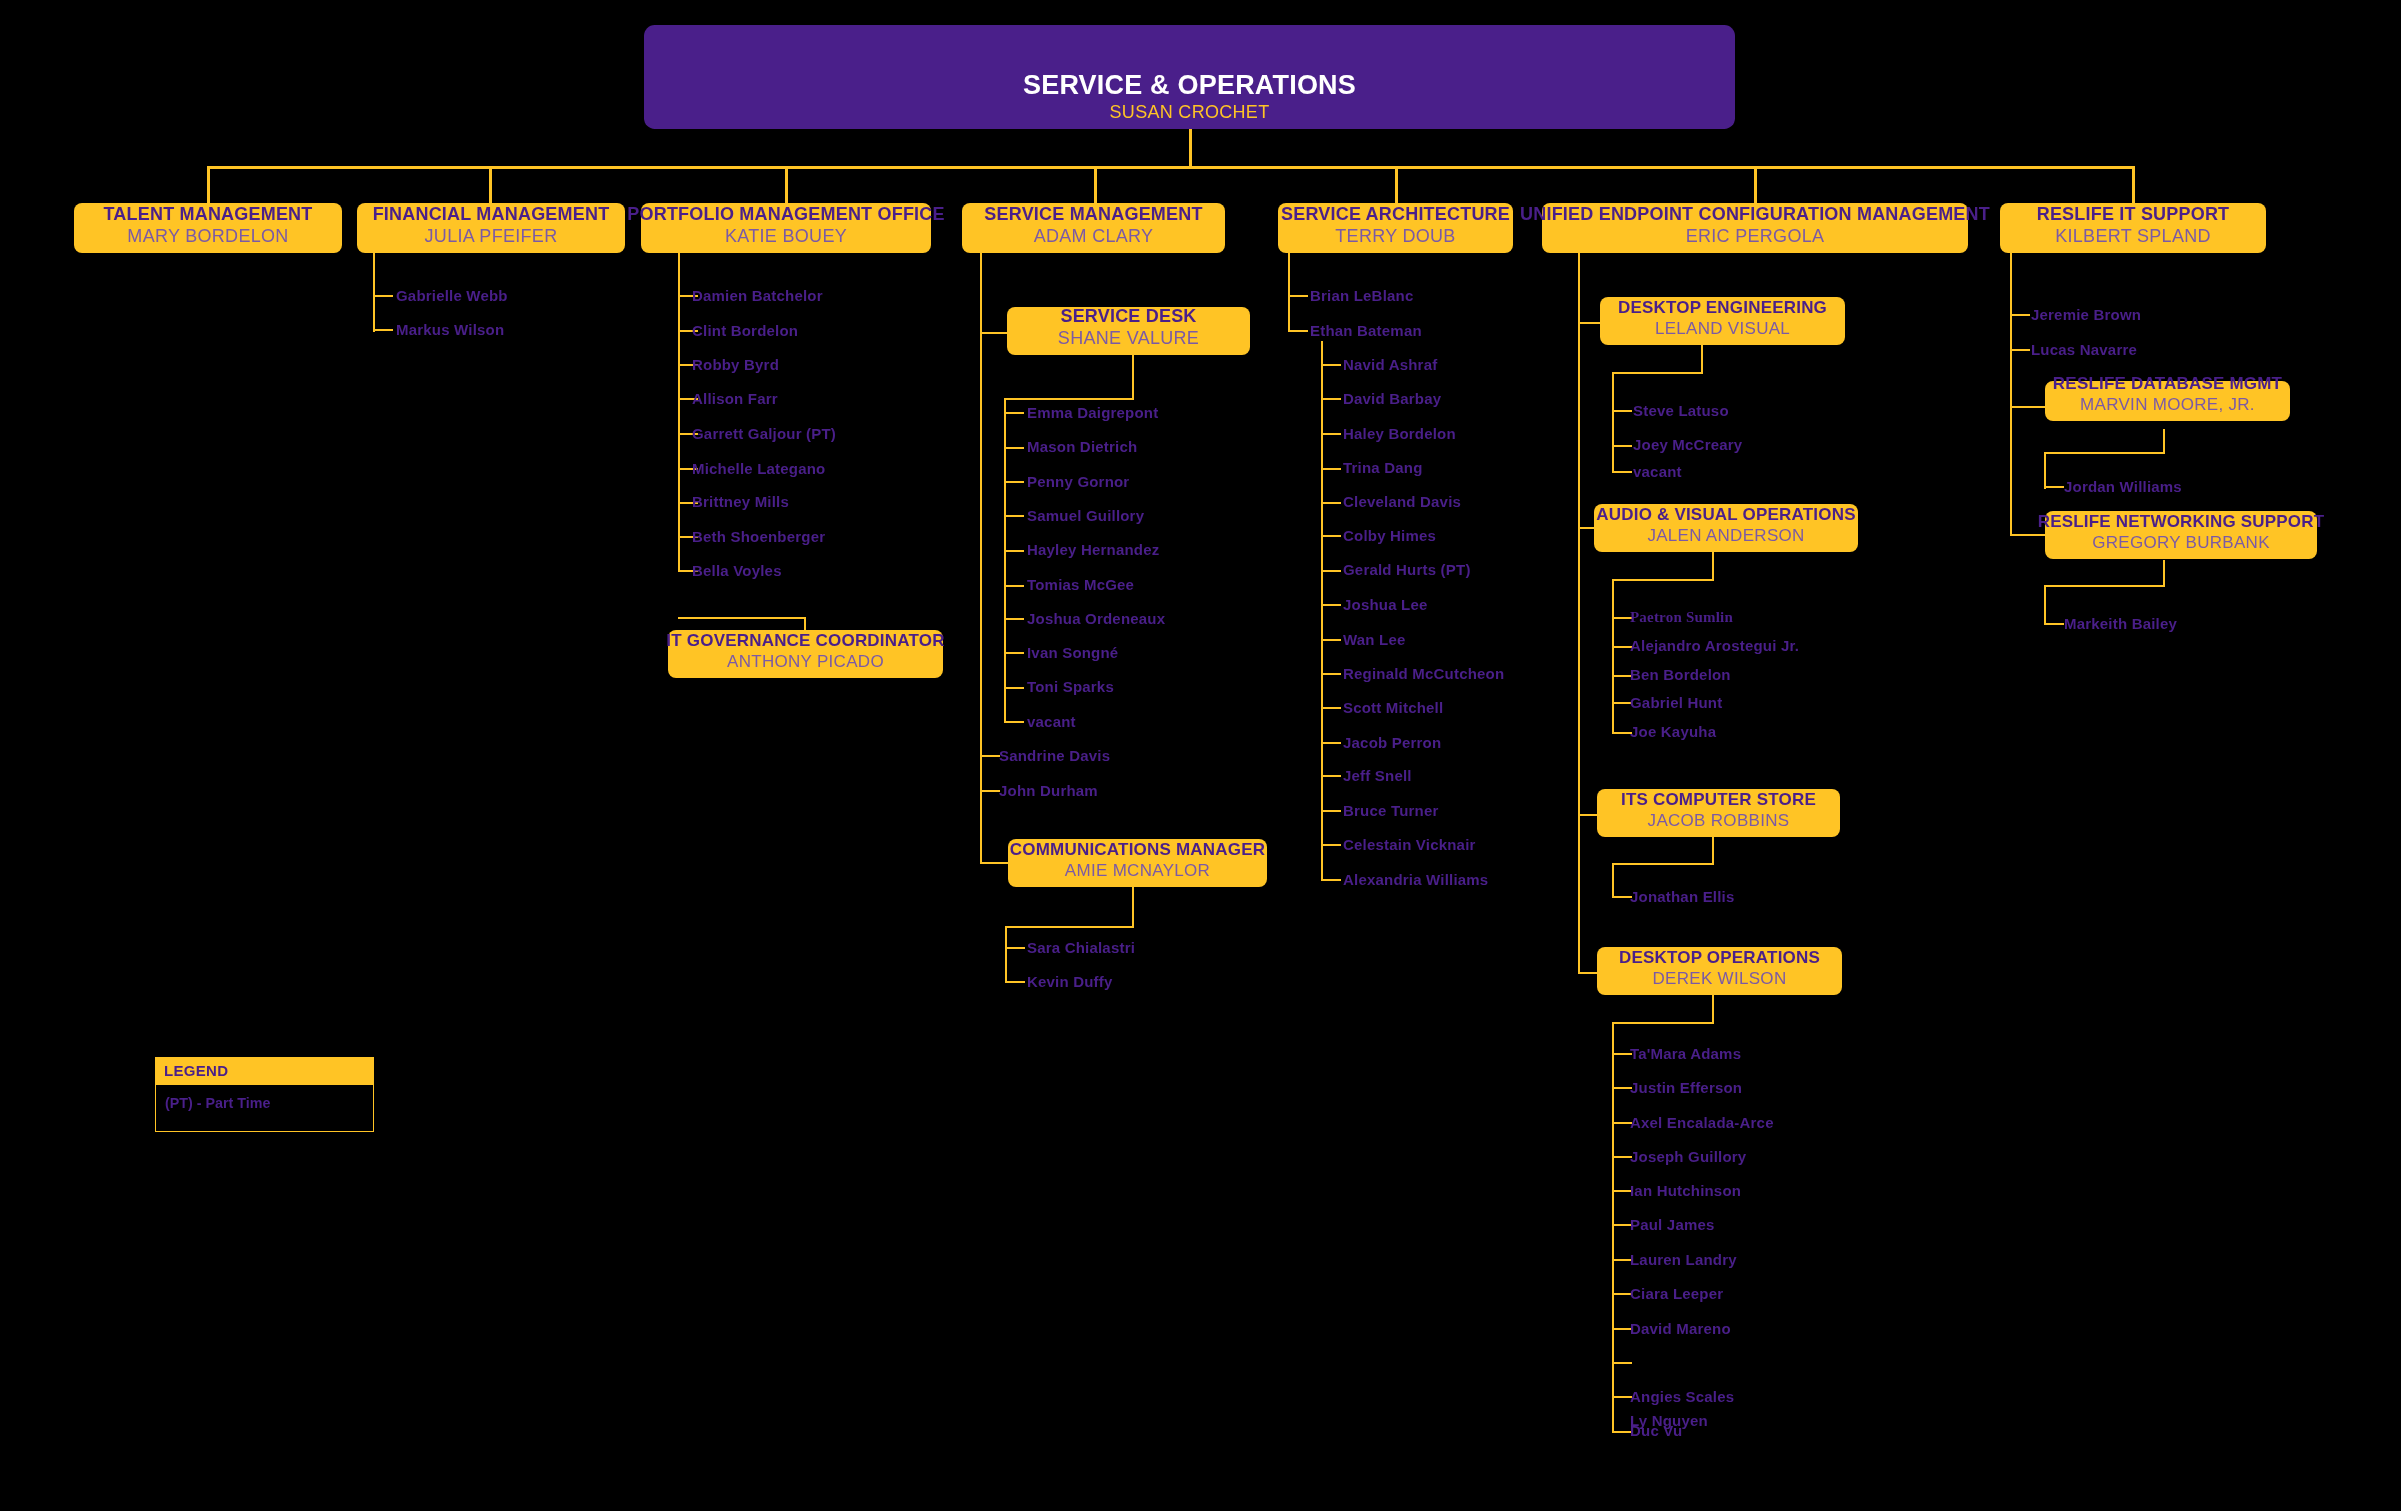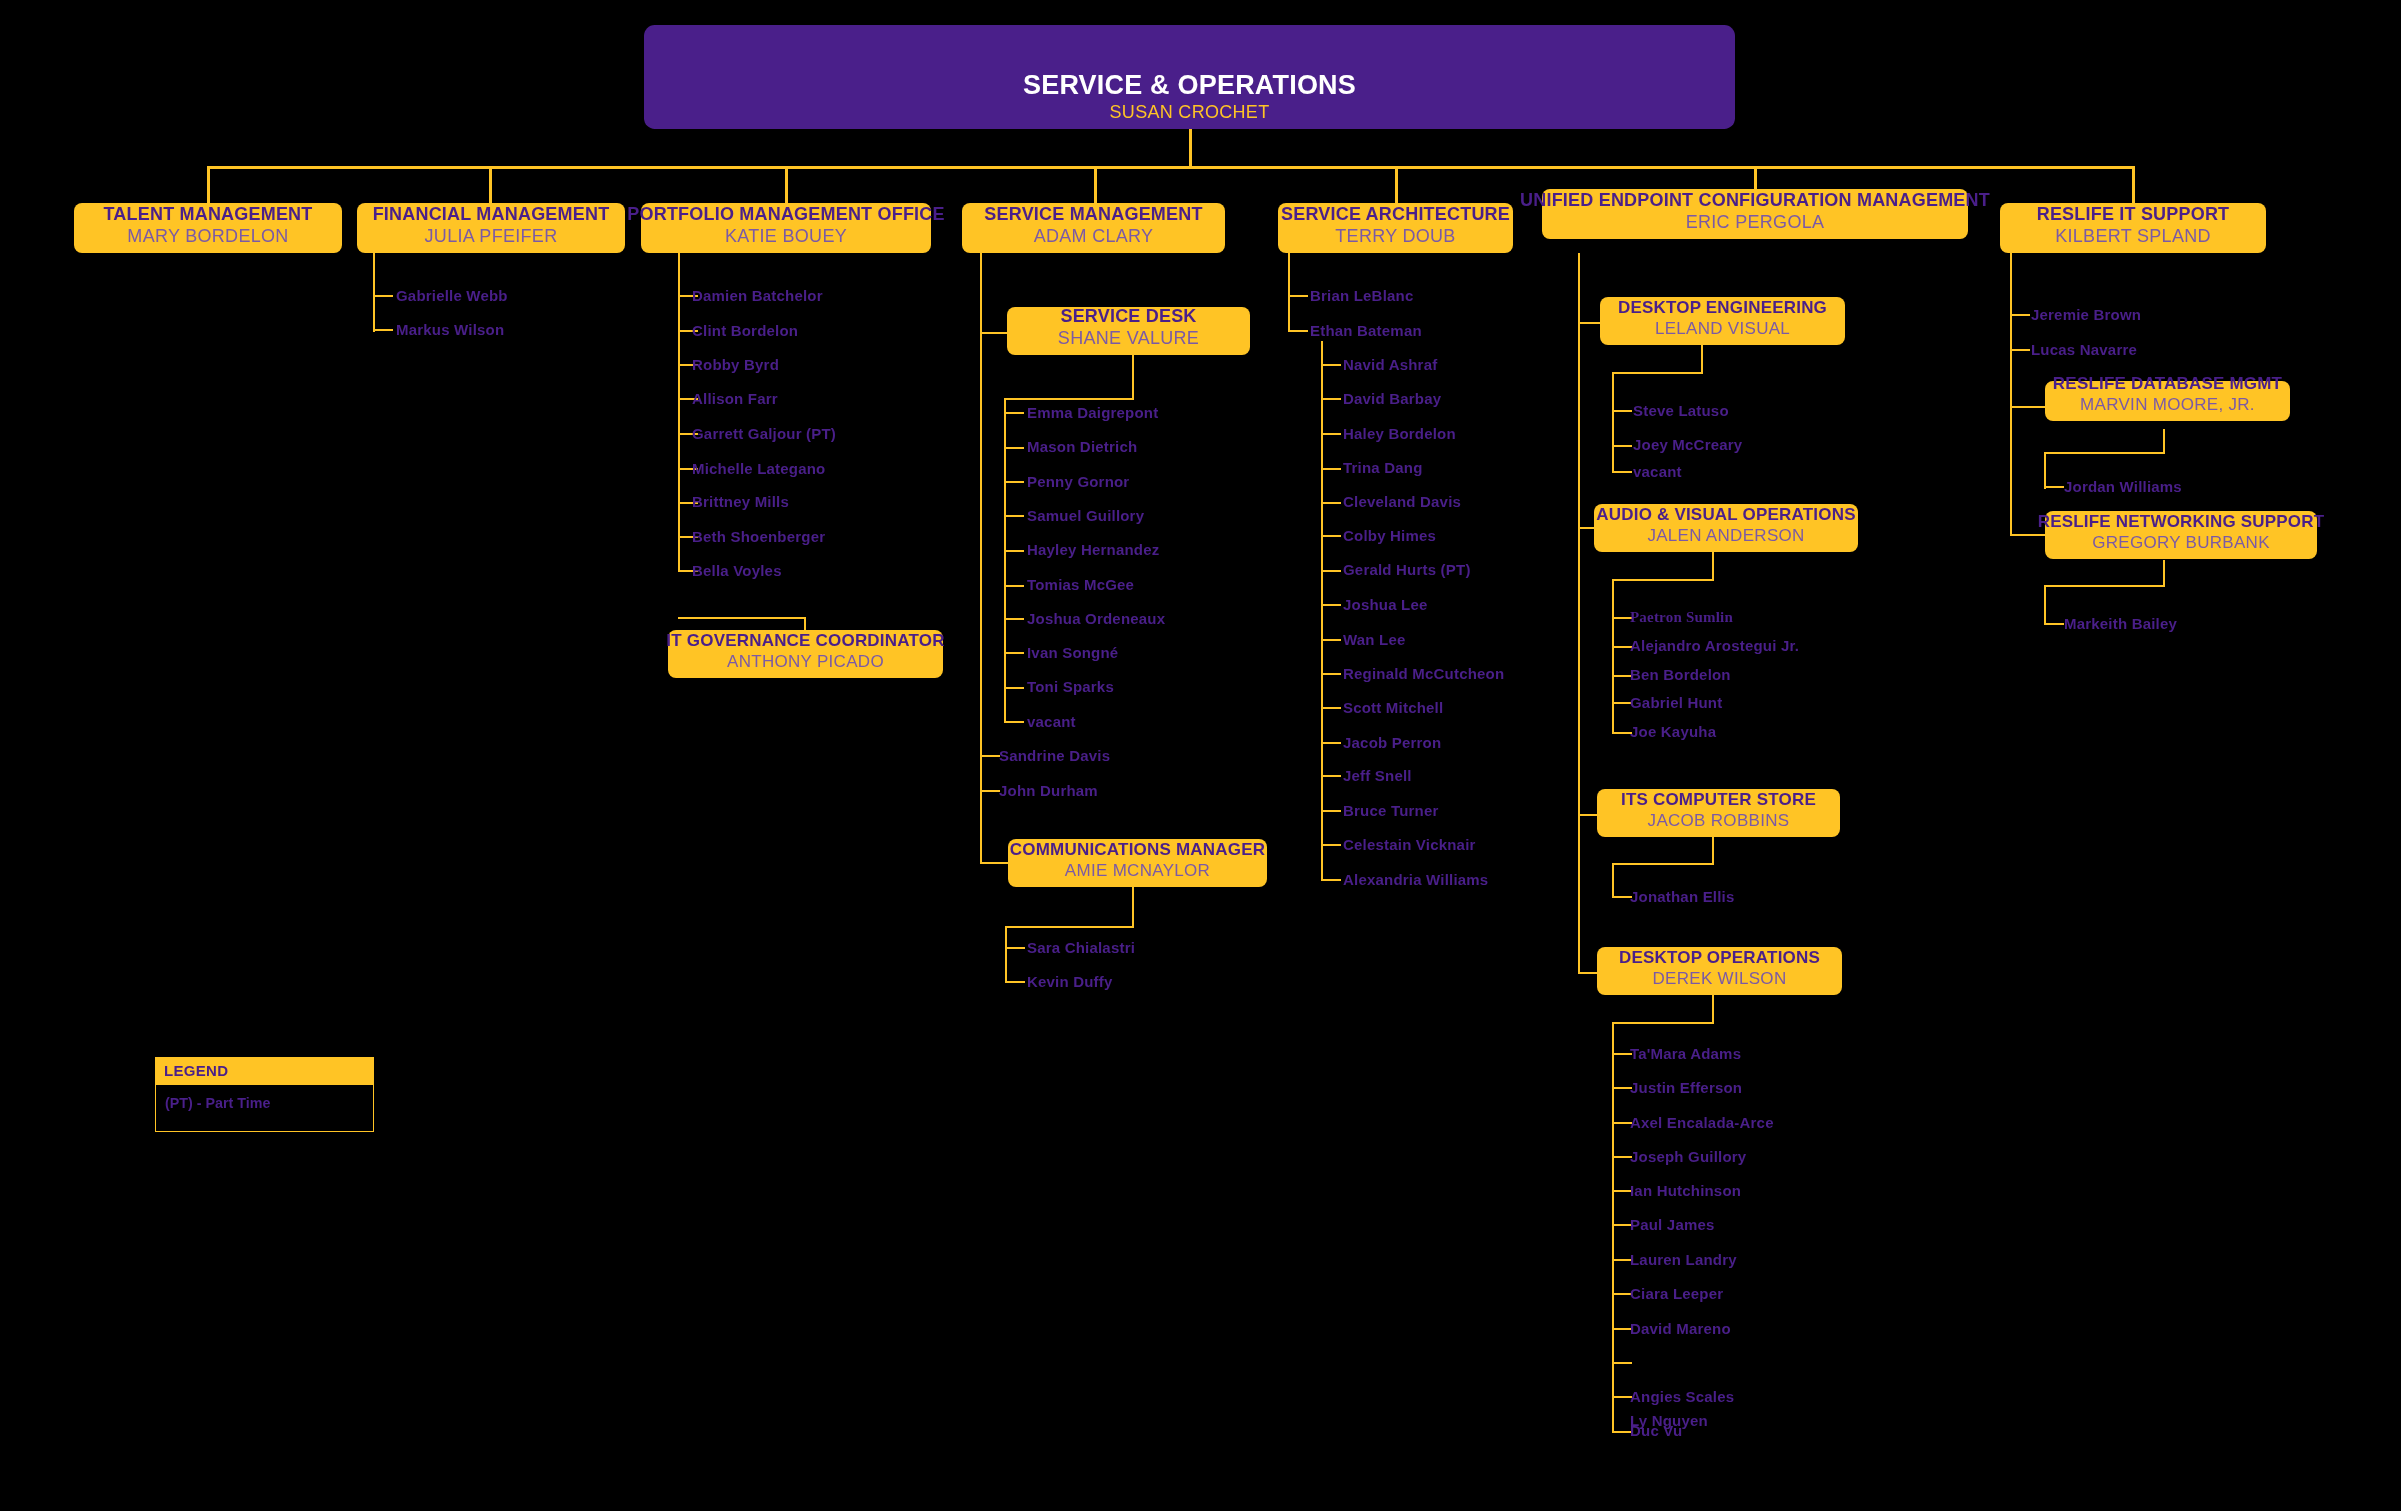--- a/index.html
+++ b/index.html
@@ -117,21 +117,21 @@
   <div class="box gold" style="left:962px; top:203px; width:263px; height:50px;">
     <span class="t">SERVICE MANAGEMENT</span>
     <span class="n">ADAM CLARY</span>
   </div>
 
   <div class="box gold" style="left:1278px; top:203px; width:235px; height:50px;">
     <span class="t">SERVICE ARCHITECTURE</span>
     <span class="n">TERRY DOUB</span>
   </div>
 
-  <div class="box gold" style="left:1542px; top:189px; width:426px; height:50px;">
+  <div class="box gold" style="left:1542px; top:203px; width:426px; height:50px;">
     <span class="t">UNIFIED ENDPOINT CONFIGURATION MANAGEMENT</span>
     <span class="n">ERIC PERGOLA</span>
   </div>
 
   <div class="box gold" style="left:2000px; top:203px; width:266px; height:50px;">
     <span class="t">RESLIFE IT SUPPORT</span>
     <span class="n">KILBERT SPLAND</span>
   </div>
 
   <div class="ln lnv" style="left:373px; top:253px; width:1.8px; height:79px;"></div>

